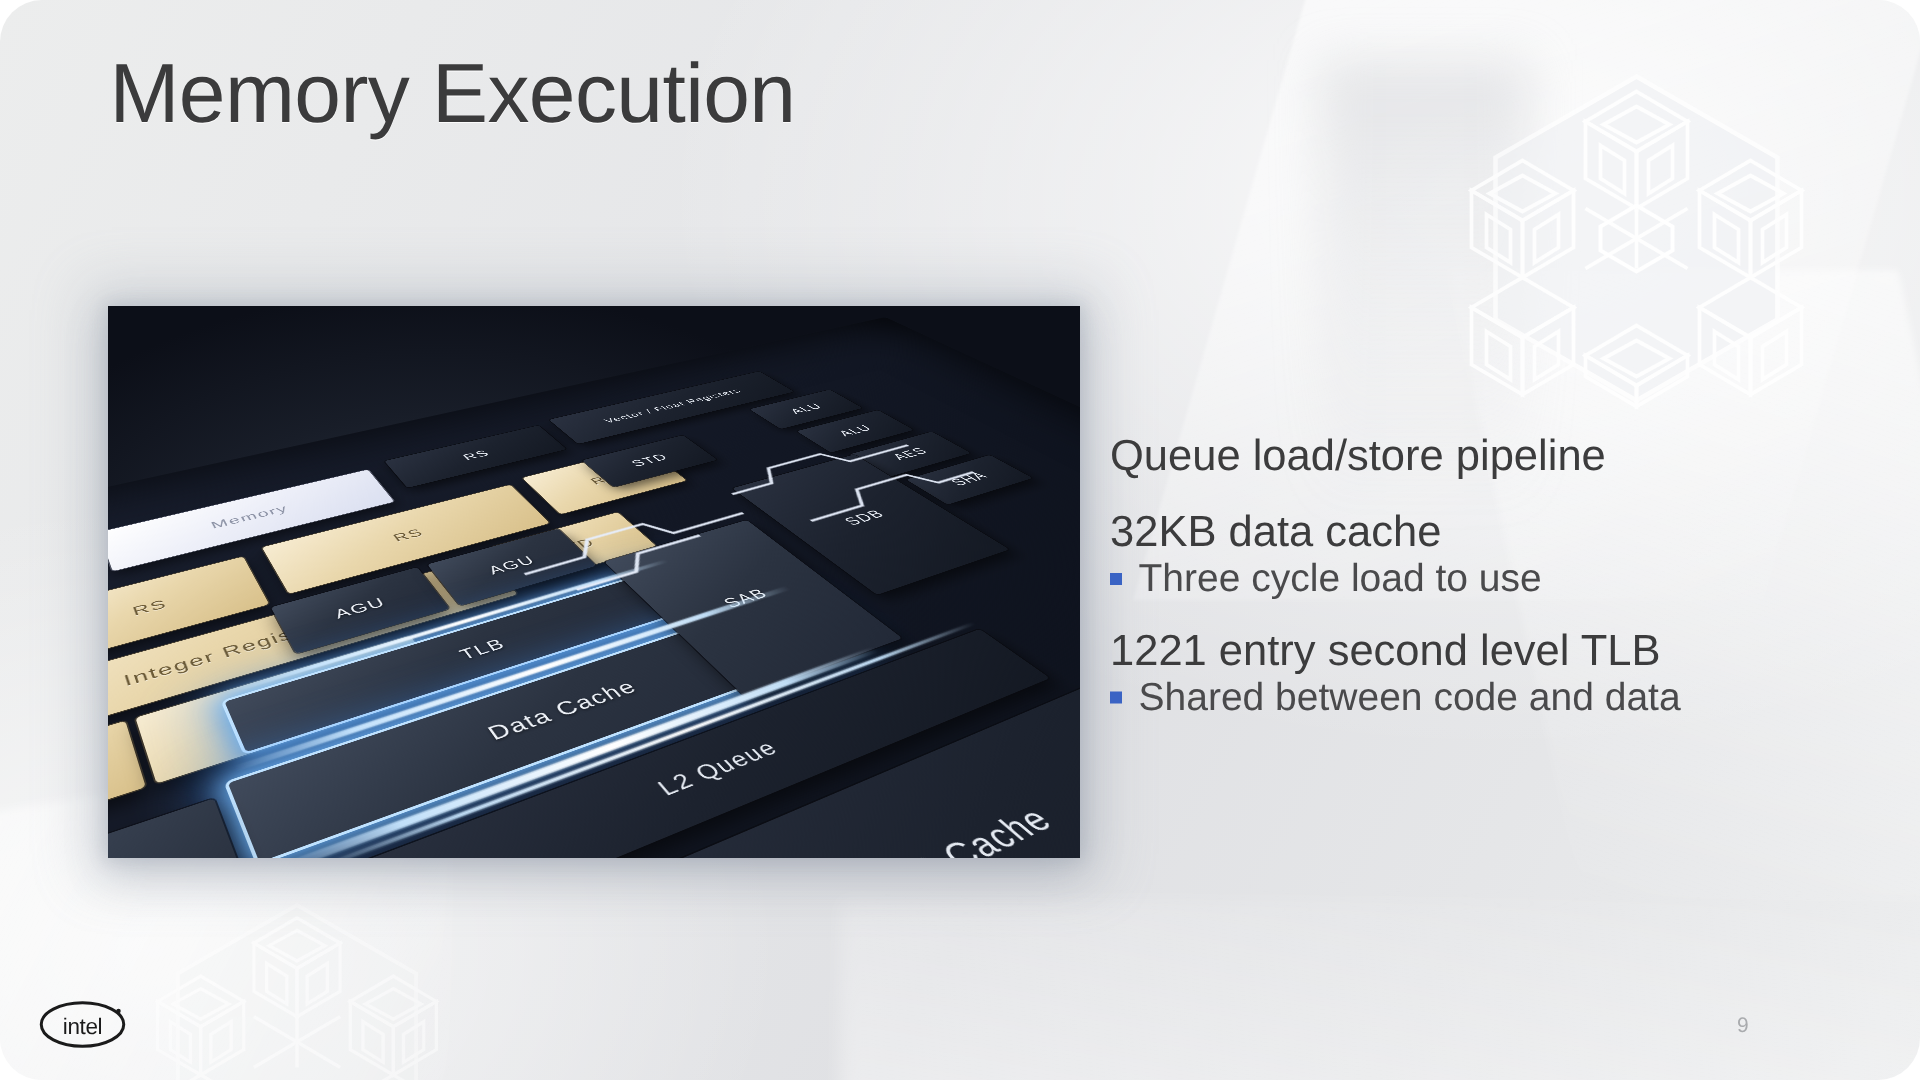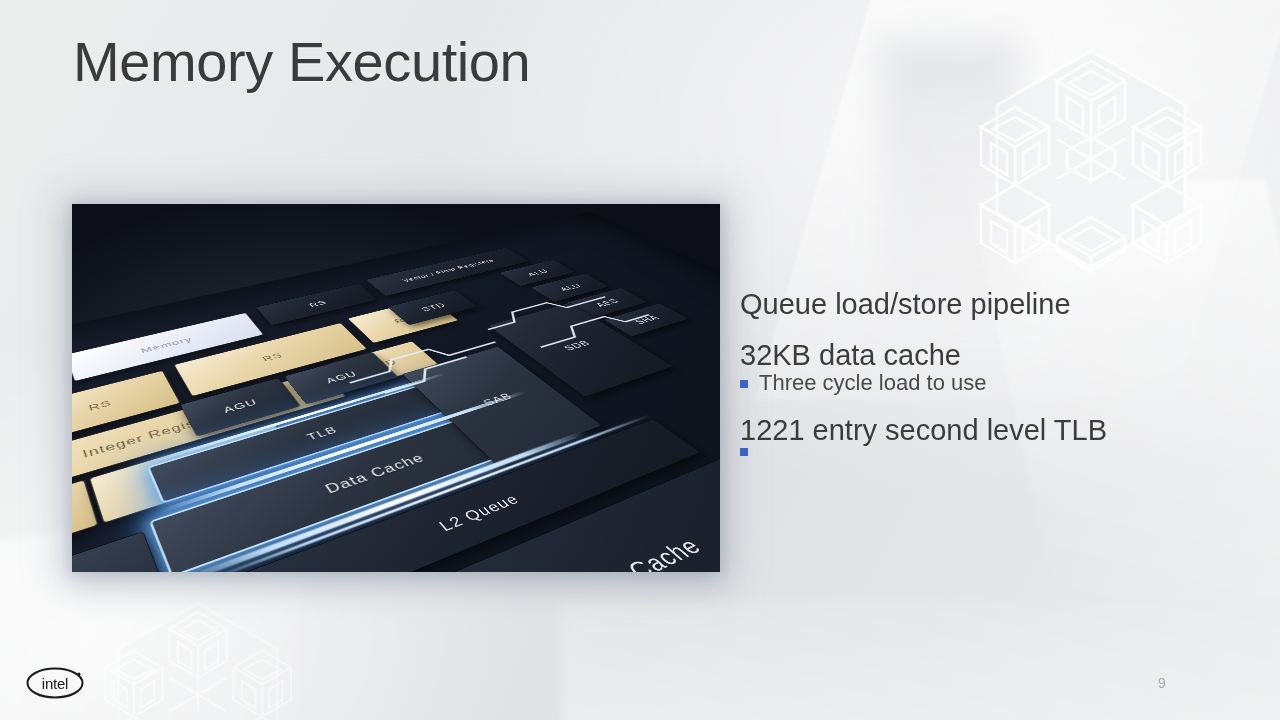--- a/index.html
+++ b/index.html
@@ -10,20 +10,21 @@
   }
 
   #slide {
     position: relative;
     width: 1280px; height: 720px;
     background:
       radial-gradient(ellipse 900px 600px at 78% 18%, rgba(255,255,255,0.85) 0%, rgba(255,255,255,0.0) 62%),
       radial-gradient(ellipse 700px 500px at 8% 88%, rgba(255,255,255,0.7) 0%, rgba(255,255,255,0.0) 60%),
       linear-gradient(118deg, #eceded 0%, #e6e7e9 34%, #e0e1e4 58%, #e5e6e8 78%, #edeeef 100%);
     overflow: hidden;
+    border-radius: 28px;
   }
 
   
   .facet { position: absolute; pointer-events: none; }
   .facet-a {
     left: 830px; top: -120px; width: 420px; height: 520px;
     background: linear-gradient(160deg, rgba(255,255,255,0.72), rgba(255,255,255,0.05));
     transform: skewX(-16deg);
     filter: blur(1px);
   }
@@ -173,21 +174,21 @@
   }
   .b1 {
     font-size: 29px;
     color: #3c3c3d;
     line-height: 1.0;
     margin-bottom: 22px;
     white-space: nowrap;
   }
   .sub-wrap { margin-top: -6px; margin-bottom: 22px; }
   .b2 {
-    font-size: 22px;
+    font-size: 26px;
     color: #4a4a4c;
     line-height: 1.0;
     white-space: nowrap;
     display: flex; align-items: center;
   }
   .sq {
     display: inline-block;
     width: 8px; height: 8px;
     background: #3a63c4;
     margin-right: 11px;
@@ -431,20 +432,21 @@
       <div class="b2">
         <span class="sq"></span>
         <span>Three cycle load to use</span>
       </div>
     </div>
 
     <div class="b1 tight">1221 entry second level TLB</div>
     <div class="sub-wrap">
       <div class="b2">
         <span class="sq"></span>
+        <span>Shared between code and data</span>
       </div>
     </div>
   </div>
 
   <svg id="intel-logo" viewBox="0 0 124 76">
     <ellipse cx="60" cy="38" rx="55" ry="29" fill="none" stroke="#1b1b1b" stroke-width="4"></ellipse>
     <text x="60" y="50" text-anchor="middle" font-family="Liberation Sans, sans-serif" font-size="30" fill="#1b1b1b" letter-spacing="-0.5">intel</text>
     <circle cx="108" cy="20" r="3" fill="#1b1b1b"></circle>
   </svg>
 

